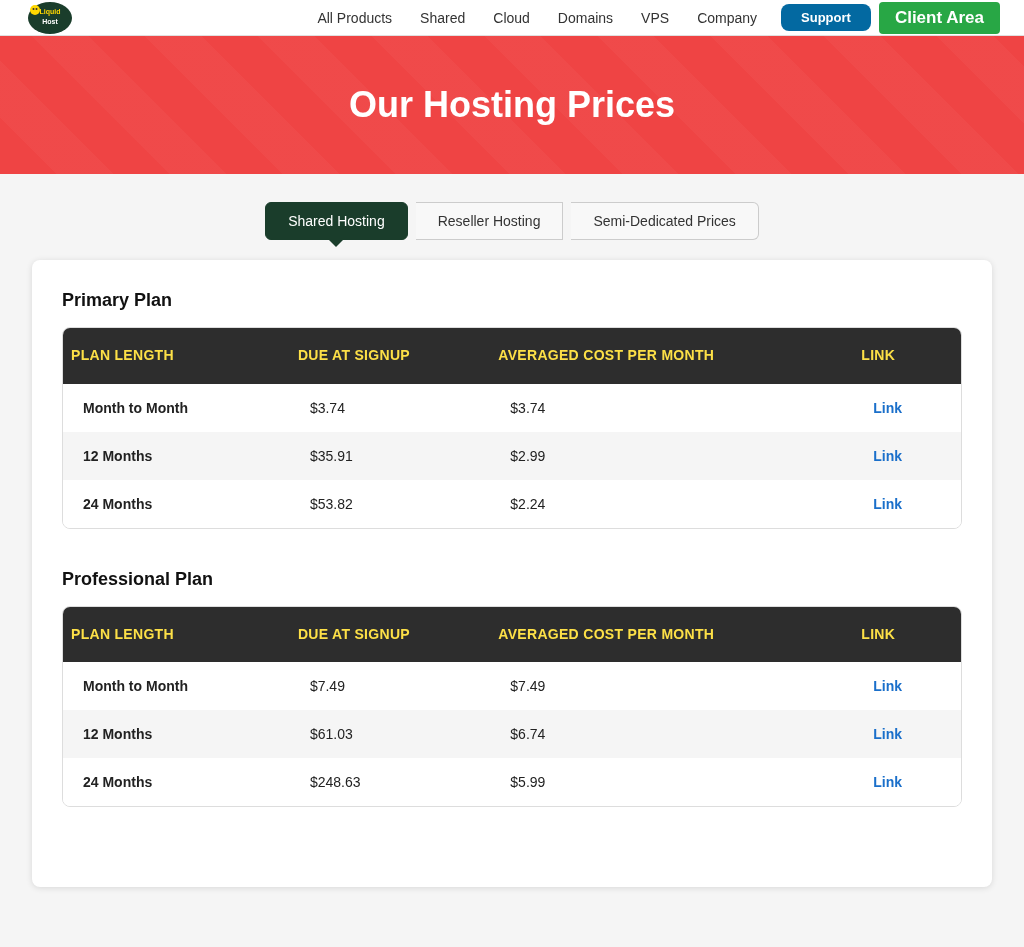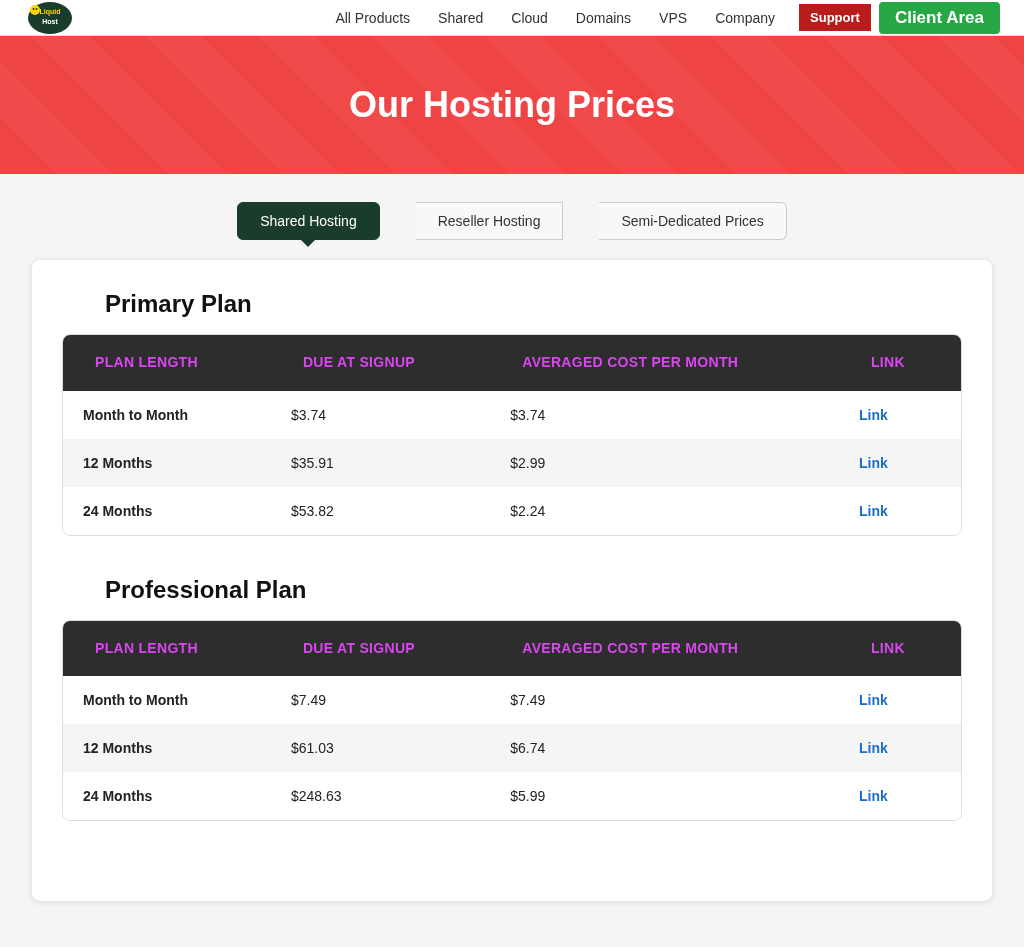--- a/index.html
+++ b/index.html
@@ -32,25 +32,25 @@
       color: #333;
       font-size: 14px;
       font-weight: 500;
     }
     .nav-buttons {
       display: flex;
       gap: 8px;
       align-items: center;
     }
     .btn-support {
-      background: #b91c1c;
+      background: #0369a1;
       color: #fff;
       border: none;
-      border-radius: 0;
-      padding: 6px 11px;
+      border-radius: 8px;
+      padding: 6px 20px;
       font-size: 13px;
       font-weight: 600;
       cursor: pointer;
     }
     .btn-client {
       background: #28a745;
       color: #fff;
       border: none;
       border-radius: 4px;
       padding: 6px 16px;
@@ -99,21 +99,21 @@
       border: 1px solid #ccc;
       background: #f8f8f8;
       cursor: pointer;
       font-size: 14px;
       font-weight: 500;
       color: #333;
       transition: all 0.2s;
     }
     .tab-btn:first-child { border-radius: 6px 0 0 6px; }
     .tab-btn:last-child { border-radius: 0 6px 6px 0; }
-    .tab-btn + .tab-btn { border-left: none; margin-left: 28px; }
+    .tab-btn + .tab-btn { border-left: none; }
     .tab-btn.active {
       background: #1a3d2b;
       color: #fff;
       border-color: #1a3d2b;
       border-radius: 6px;
       position: relative;
       z-index: 1;
     }
     .tab-btn.active::after {
       content: '';
@@ -136,45 +136,44 @@
       border-radius: 8px;
       box-shadow: 0 1px 6px rgba(0,0,0,0.12);
       padding: 30px 30px 40px;
     }
 
     
     .plan-section {
       margin-bottom: 40px;
     }
     .plan-title {
-      font-size: 24px;
+      font-size: 18px;
       font-weight: 700;
       color: #111;
       margin-bottom: 16px;
-      margin-left: 43px;
     }
 
     
     .pricing-table {
       width: 100%;
       border-radius: 8px;
       overflow: hidden;
       border: 1px solid #ddd;
       border-collapse: separate;
       border-spacing: 0;
     }
     .pricing-table thead tr {
       background: #2d2d2d;
     }
     .pricing-table thead th {
-      color: #d946ef;
+      color: #fde047;
       font-size: 14px;
       font-weight: 700;
       text-transform: uppercase;
-      padding: 18px 32px;
+      padding: 18px 8px;
       text-align: left;
       line-height: 1.4;
       letter-spacing: 0.3px;
     }
     .pricing-table tbody tr {
       background: #fff;
       border-bottom: 1px solid #e8e8e8;
     }
     .pricing-table tbody tr:nth-child(even) {
       background: #f5f5f5;

